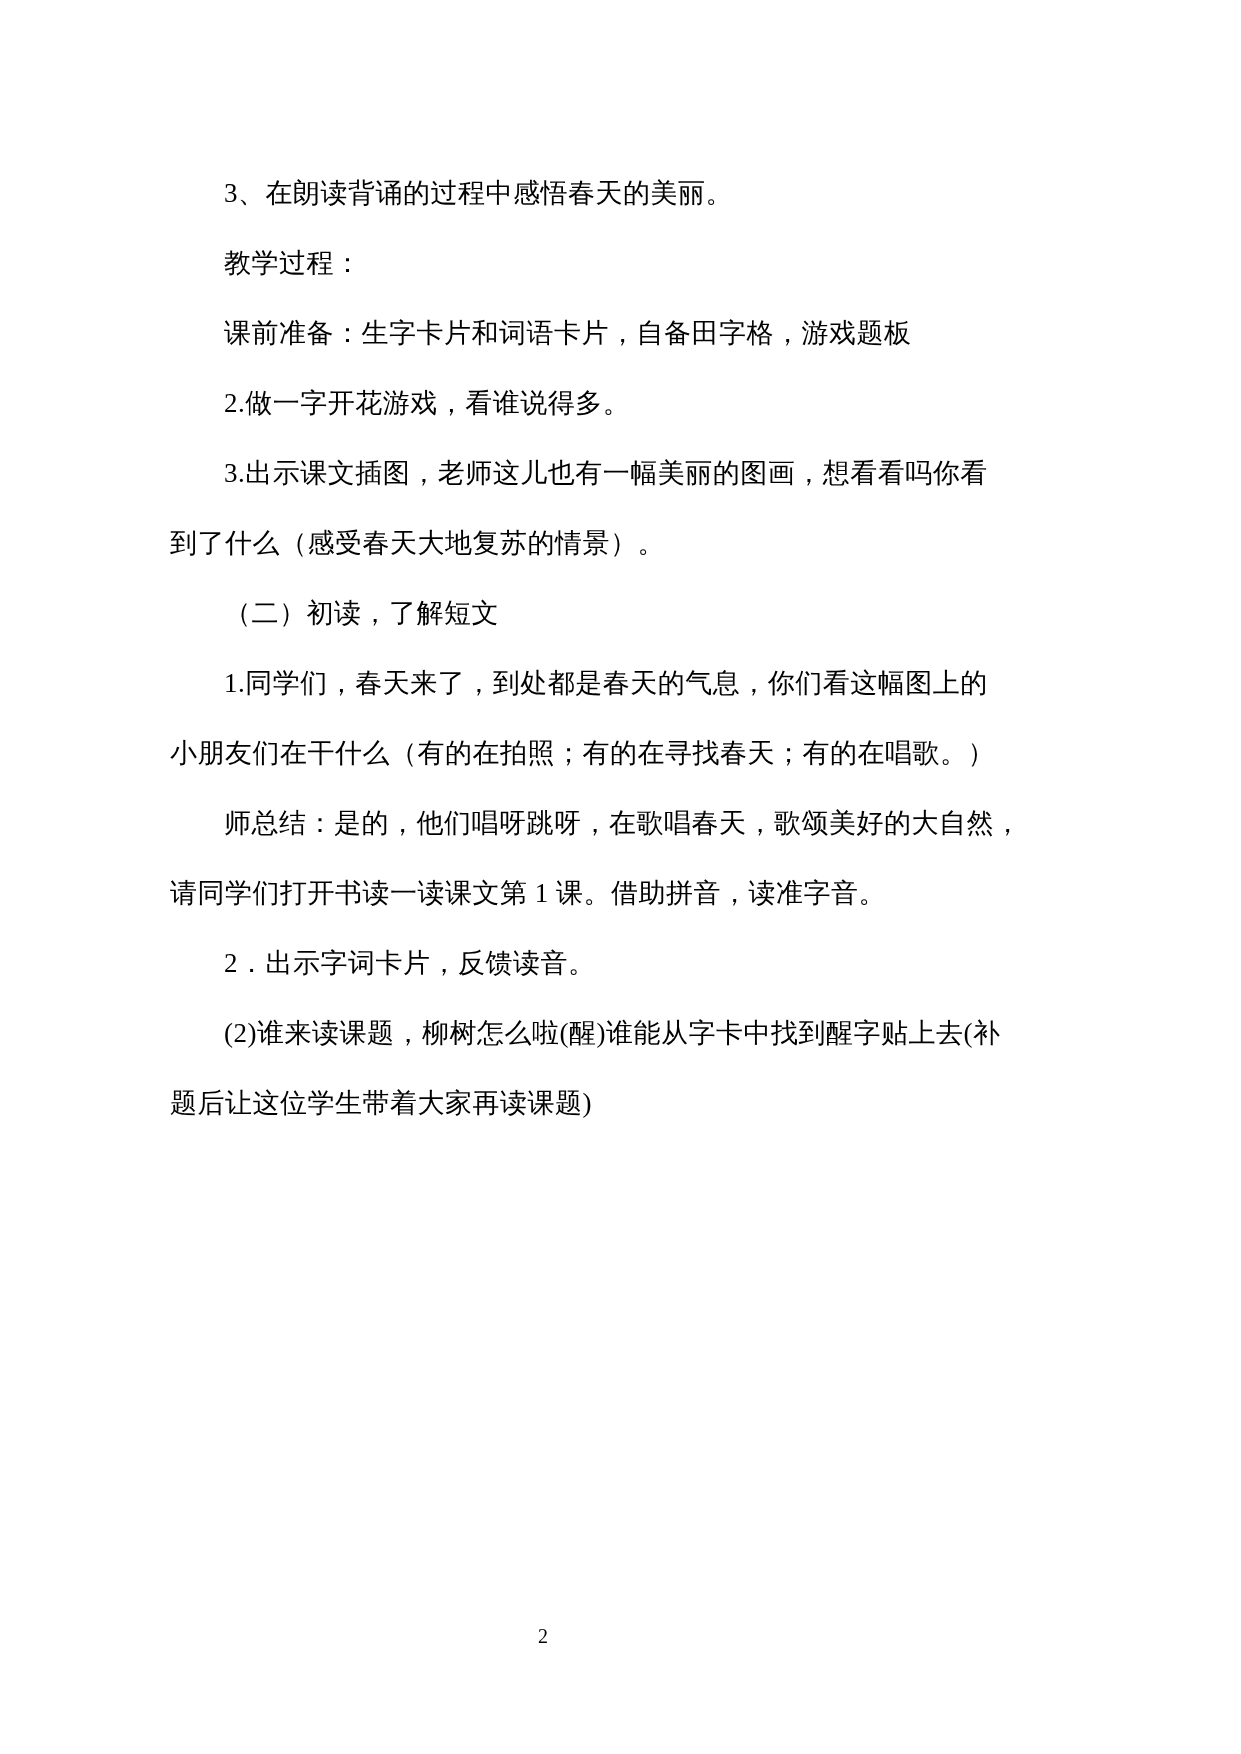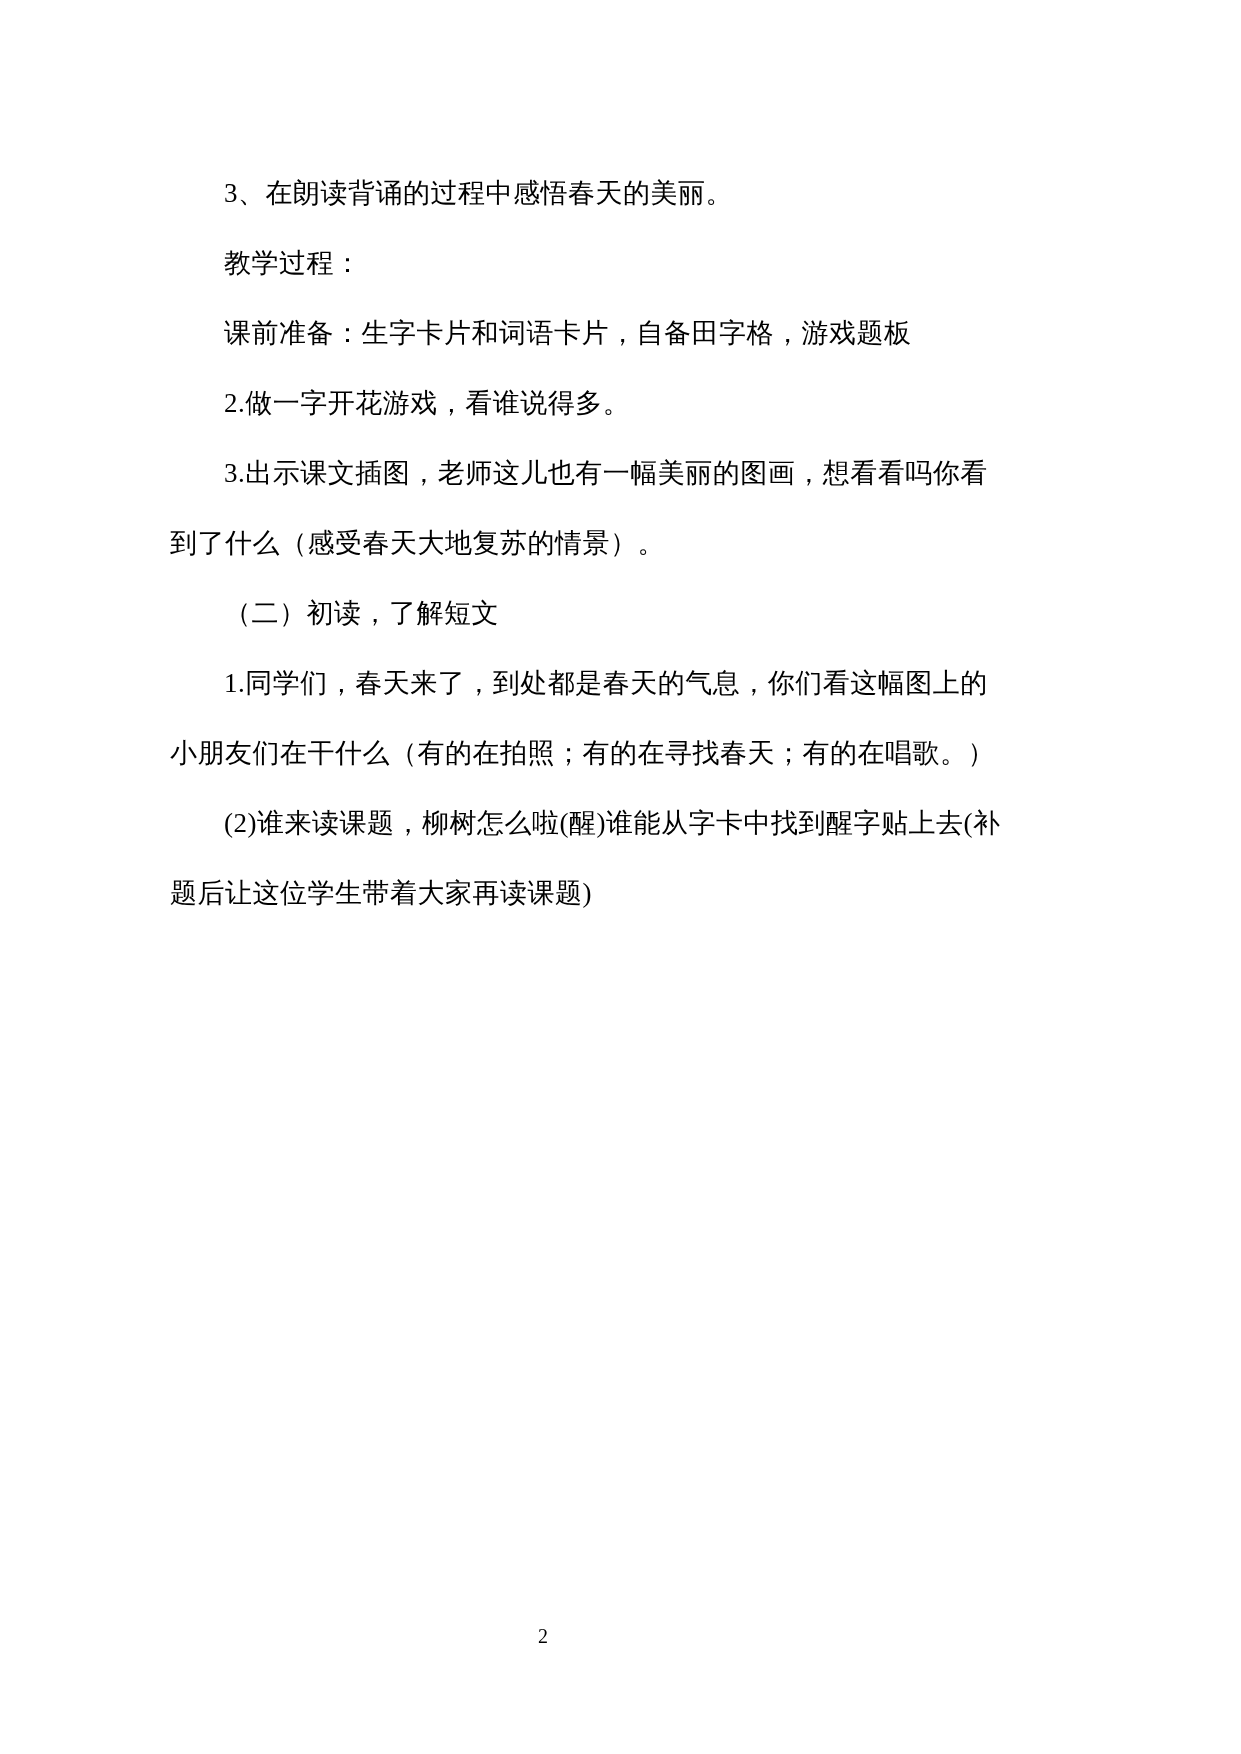--- a/index.html
+++ b/index.html
@@ -58,17 +58,20 @@
   <div class="content">
     <p class="para">3、在朗读背诵的过程中感悟春天的美丽。</p>
     <p class="para">教学过程：</p>
     <p class="para">课前准备：生字卡片和词语卡片，自备田字格，游戏题板</p>
     <p class="para">2.做一字开花游戏，看谁说得多。</p>
     <p class="para">3.出示课文插图，老师这儿也有一幅美丽的图画，想看看吗你看
 到了什么（感受春天大地复苏的情景）。</p>
     <p class="para">（二）初读，了解短文</p>
     <p class="para">1.同学们，春天来了，到处都是春天的气息，你们看这幅图上的
 小朋友们在干什么（有的在拍照；有的在寻找春天；有的在唱歌。）</p>
+    <p class="para">师总结：是的，他们唱呀跳呀，在歌唱春天，歌颂美好的大自然，
+请同学们打开书读一读课文第 1 课。借助拼音，读准字音。</p>
+    <p class="para">2．出示字词卡片，反馈读音。</p>
     <p class="para">(2)谁来读课题，柳树怎么啦(醒)谁能从字卡中找到醒字贴上去(补
 题后让这位学生带着大家再读课题)</p>
   </div>
   <div class="page-number">2</div>
 </div>
 
 </body></html>

